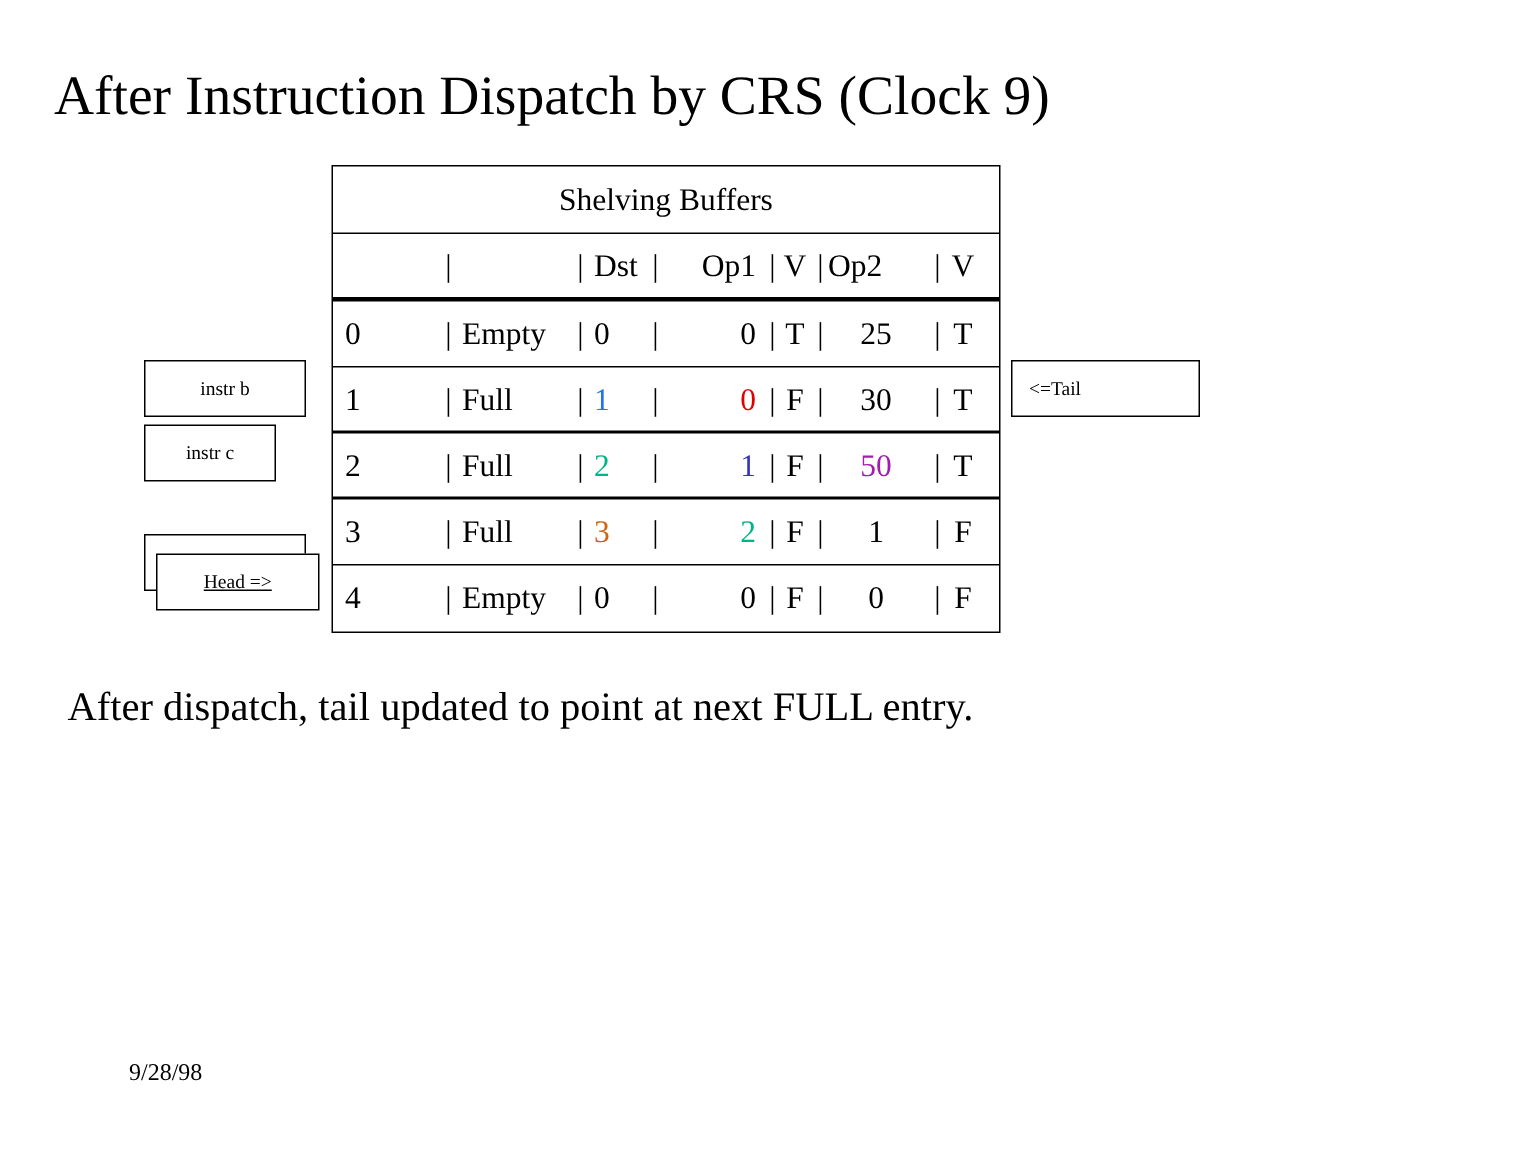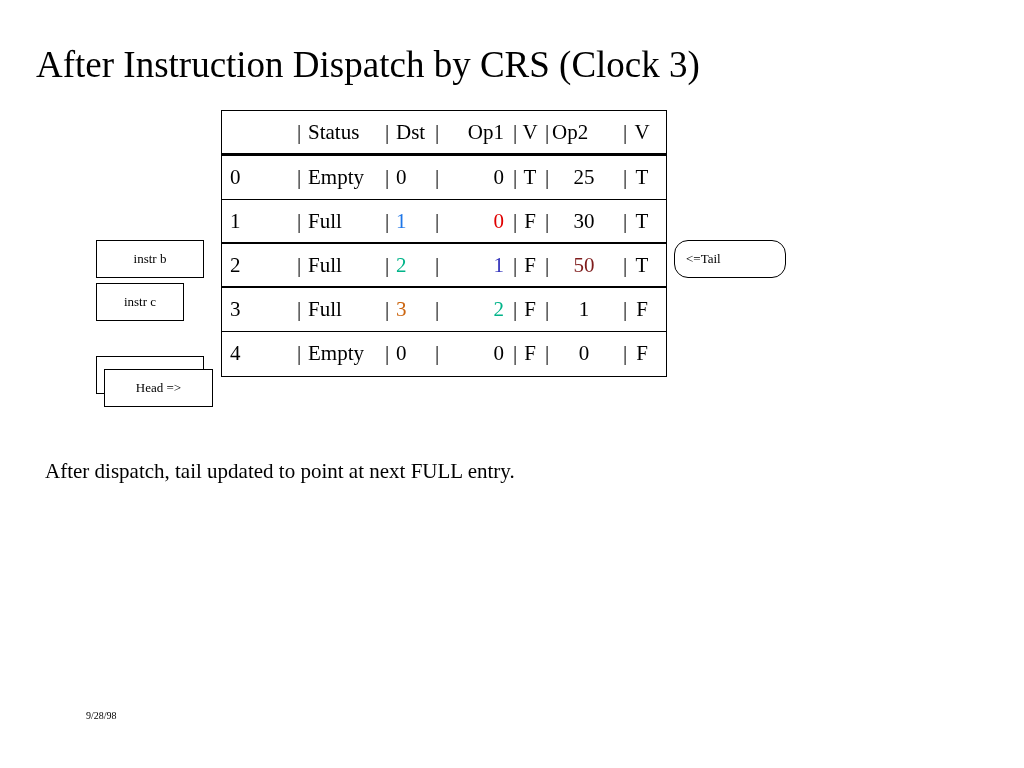--- a/index.html
+++ b/index.html
@@ -117,54 +117,54 @@
     border: 1px solid #000000;
     background: #ffffff;
     box-sizing: border-box;
     font-size: 13px;
     text-align: center;
     white-space: nowrap;
   }
   #instr-b-box { left: 96px;  top: 240px; width: 108px; height: 38px; line-height: 36px; }
   #instr-c-box { left: 96px;  top: 283px; width: 88px; height: 38px; line-height: 36px; }
   #instr-d-box { left: 96px;  top: 326px; width: 108px; height: 38px; line-height: 36px; margin-top: 30px; }
-  #head-box    { left: 104px; top: 369px; width: 109px; height: 38px; line-height: 36px; }
-  #tail-box    { left: 674px; top: 240px; width: 112px; height: 38px; line-height: 36px; text-align: left; padding-left: 11px; border-radius: 14px; }
+  #head-box    { left: 104px; top: 369px; width: 109px; height: 38px; line-height: 36px; text-decoration: underline; }
+  #tail-box    { left: 674px; top: 240px; width: 126px; height: 38px; line-height: 36px; text-align: left; padding-left: 11px; }
 
   
   #caption {
     position: absolute;
     left: 45px;
     top: 453px;
-    font-size: 21px;
+    font-size: 27px;
     line-height: 36px;
     white-space: nowrap;
   }
   #date-stamp {
     position: absolute;
     left: 86px;
     top: 707px;
-    font-size: 10px;
+    font-size: 16px;
     line-height: 18px;
     white-space: nowrap;
     text-align: right;
   }
 </style>
 </head>
 <body style="background: rgb(255, 255, 255);">
 
-<div id="slide-title">After Instruction Dispatch by CRS (Clock 3)</div>
+<div id="slide-title">After Instruction Dispatch by CRS (Clock 9)</div>
 
 <div id="buffer-table">
 
+  <div class="tbl-row tbl-title-row">Shelving Buffers</div>
 
   <div class="tbl-row tbl-head-row">
     <div class="cells">
       <span class="sep s-1">|</span>
-      <span class="cell h-status">Status</span>
       <span class="sep s-2">|</span>
       <span class="cell h-dst">Dst</span>
       <span class="sep s-3">|</span>
       <span class="cell h-op1">Op1</span>
       <span class="sep s-4">|</span>
       <span class="cell h-v1">V</span>
       <span class="sep s-5">|</span>
       <span class="cell h-op2">Op2</span>
       <span class="sep s-6">|</span>
       <span class="cell h-v2">V</span>
@@ -212,21 +212,21 @@
       <span class="cell c-idx">2</span>
       <span class="sep s-1">|</span>
       <span class="cell c-status">Full</span>
       <span class="sep s-2">|</span>
       <span class="cell c-dst" style="color: rgb(0, 180, 137);">2</span>
       <span class="sep s-3">|</span>
       <span class="cell c-op1" style="color: rgb(51, 51, 187);">1</span>
       <span class="sep s-4">|</span>
       <span class="cell c-v1">F</span>
       <span class="sep s-5">|</span>
-      <span class="cell c-op2" style="color: #7f1d1d;">50</span>
+      <span class="cell c-op2" style="color: #a21caf;">50</span>
       <span class="sep s-6">|</span>
       <span class="cell c-v2">T</span>
     </div>
   </div>
 
   <div class="tbl-row tbl-body-row thin">
     <div class="cells">
       <span class="cell c-idx">3</span>
       <span class="sep s-1">|</span>
       <span class="cell c-status">Full</span>

